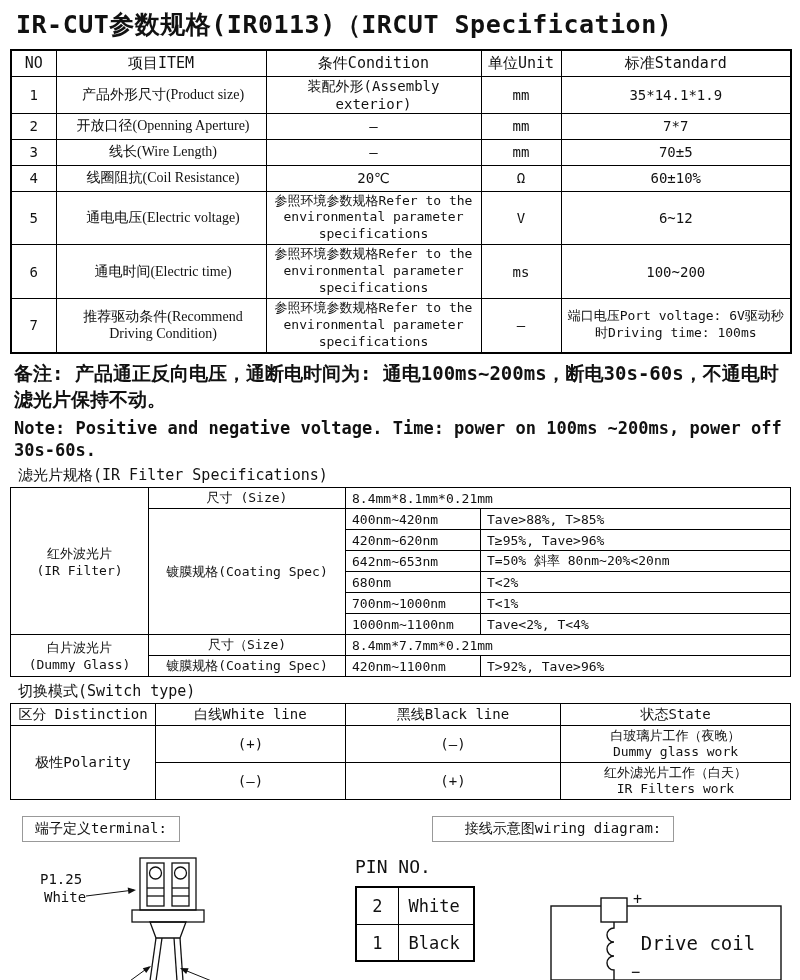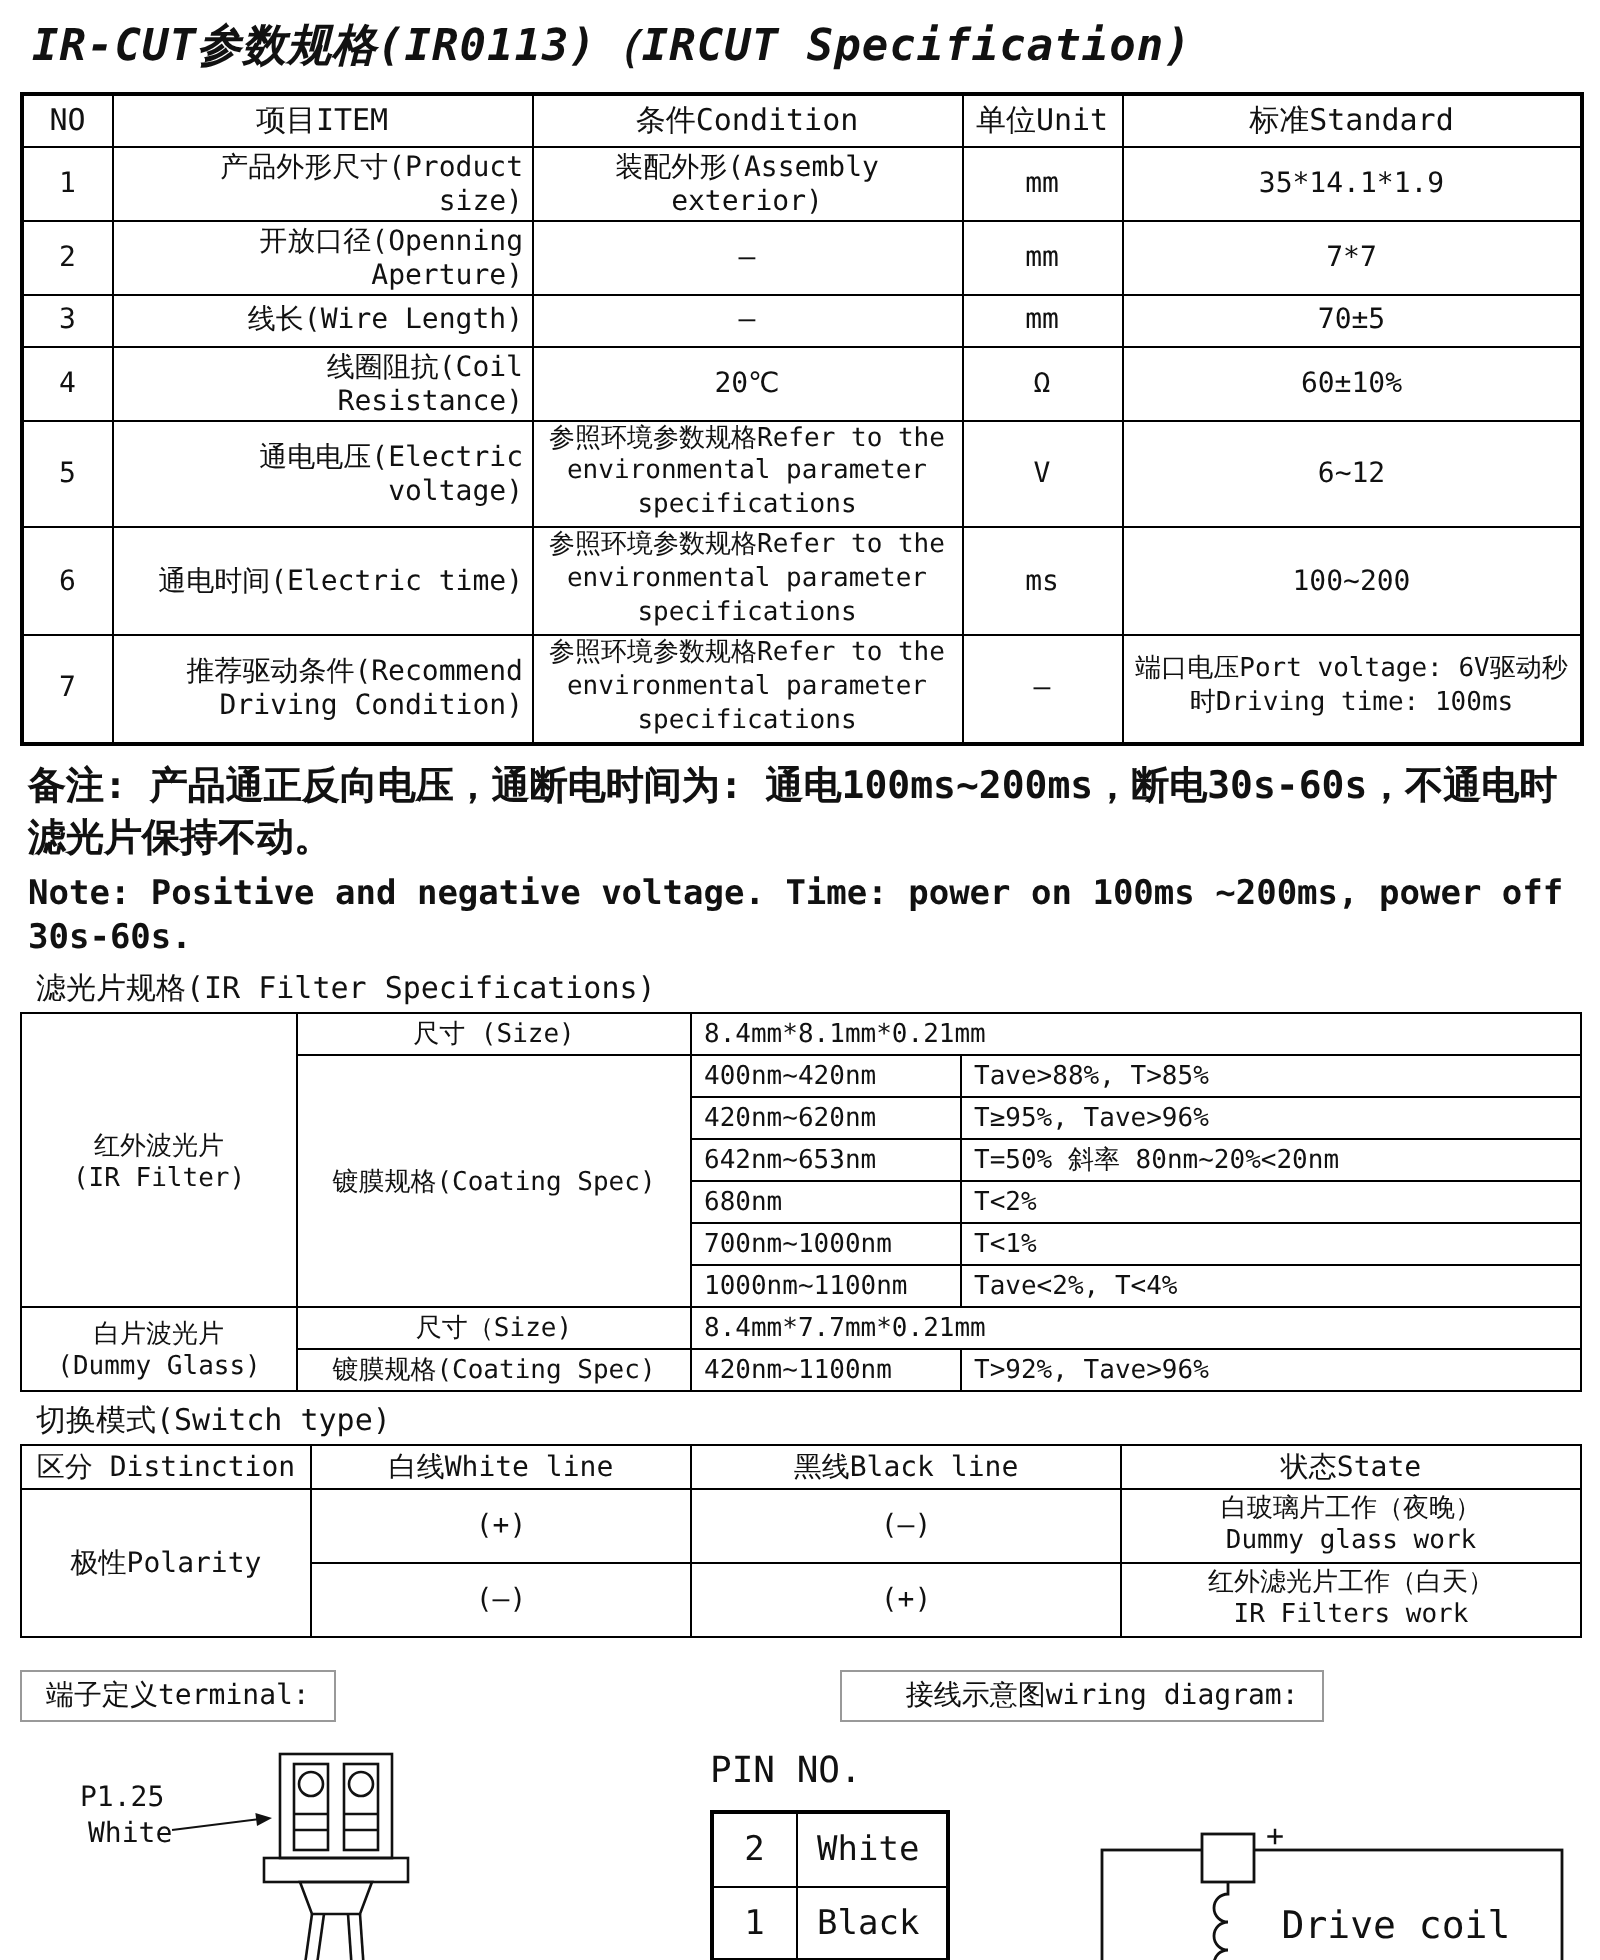--- a/index.html
+++ b/index.html
@@ -1,39 +1,39 @@
 <!DOCTYPE html>
 <html><head>
 <meta charset="utf-8">
 <style>
   * { box-sizing: border-box; margin: 0; padding: 0; }
   html, body { width: 800px; background: #fff; }
   body { height: 980px; font-family: "DejaVu Sans Mono", "DejaVu Sans", monospace; color: #111; }
   .page { padding: 6px 10px 0 10px; }
-  .title { font-size: 22px; font-weight: bold; margin: 2px 0 8px 6px; letter-spacing: 0.5px; font-style: italic; }
+  .title { font-size: 25px; font-weight: bold; margin: 2px 0 8px 6px; letter-spacing: 0.5px; }
   table { border-collapse: collapse; width: 780px; table-layout: fixed; }
   td, th { border: 1px solid #000; padding: 1px 4px; text-align: center; vertical-align: middle; font-weight: normal; }
   .main-table { border: 2px solid #000; font-size: 14px; }
   .main-table th { font-size: 15px; height: 26px; }
   .main-table .r-sm { height: 26px; }
   .main-table .r-lg { height: 52px; }
-  .cell-item { text-align: right; padding-left: 8px; }
+  .cell-item { text-align: center; padding-left: 8px; font-family: Liberation Serif, serif; }
   .small { font-size: 13px; line-height: 1.3; }
   .notes { margin: 7px 0 5px 4px; font-weight: bold; }
   .note-cn { font-size: 19px; margin-bottom: 4px; }
   .note-en { font-size: 17px; line-height: 1.32; }
   .sec-title { font-size: 15px; margin: 5px 0 2px 8px; }
   .filter-table { font-size: 13px; }
   .filter-table td { height: 21px; }
   .filter-table .val { text-align: left; padding-left: 6px; }
   .switch-table { font-size: 14px; }
   .switch-table th { height: 22px; }
   .switch-table td { height: 37px; }
   .state-cell { font-size: 13px; line-height: 1.25; }
-  .label-row { display: flex; margin: 16px 0 0 0; }
+  .label-row { display: flex; margin: 16px 0 0 12px; }
   .label-box { border: 1px solid #999; padding: 3px 12px; font-size: 14px; white-space: nowrap; }
   .label-box.right { margin-left: 252px; padding-left: 32px; }
   .diagrams { position: relative; height: 205px; margin-top: 10px; }
   .connector-svg { position: absolute; left: 18px; top: 2px; }
   .wiring-area { position: absolute; left: 335px; top: 0; width: 460px; height: 205px; }
   .pin-no-title { font-size: 18px; margin: 4px 0 0 10px; }
   .pin-table { position: absolute; left: 10px; top: 34px; width: 118px; border: 2px solid #000; font-size: 17px; }
   .pin-table td { height: 37px; border: 1.5px solid #000; }
   .pin-table .pin-color { text-align: left; padding-left: 10px; }
   .coil-svg { position: absolute; left: 198px; top: 38px; }

